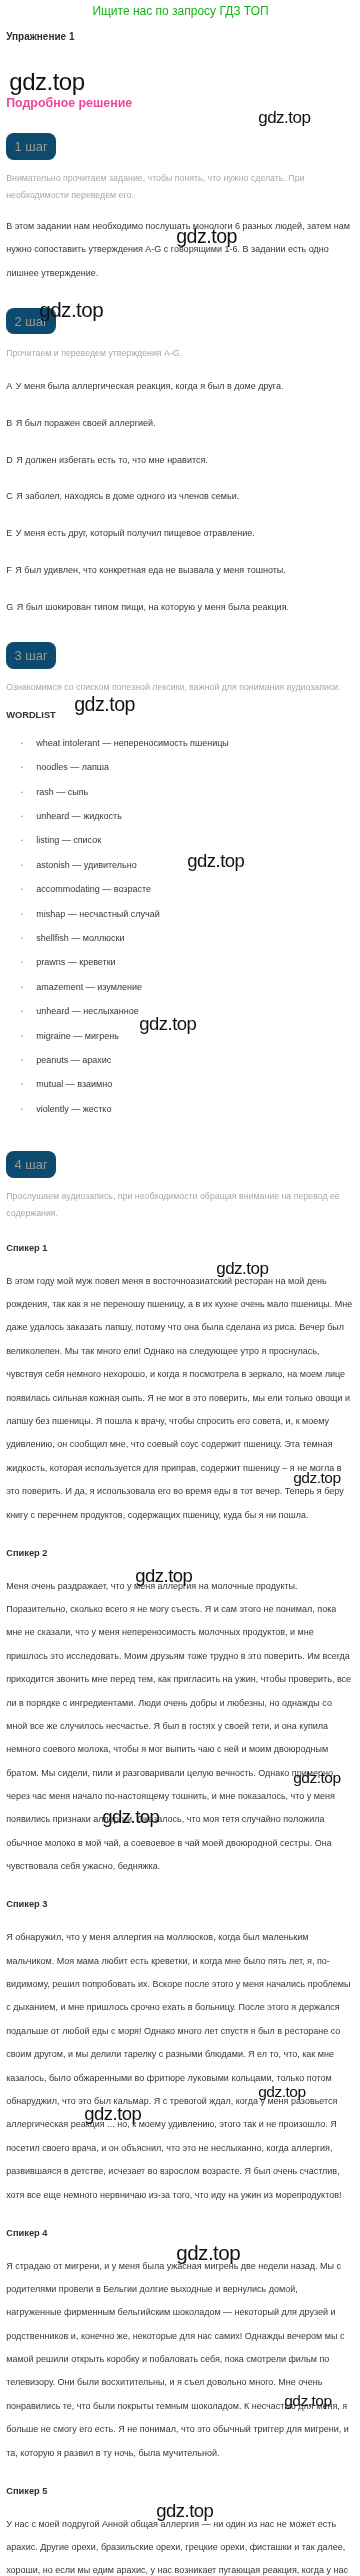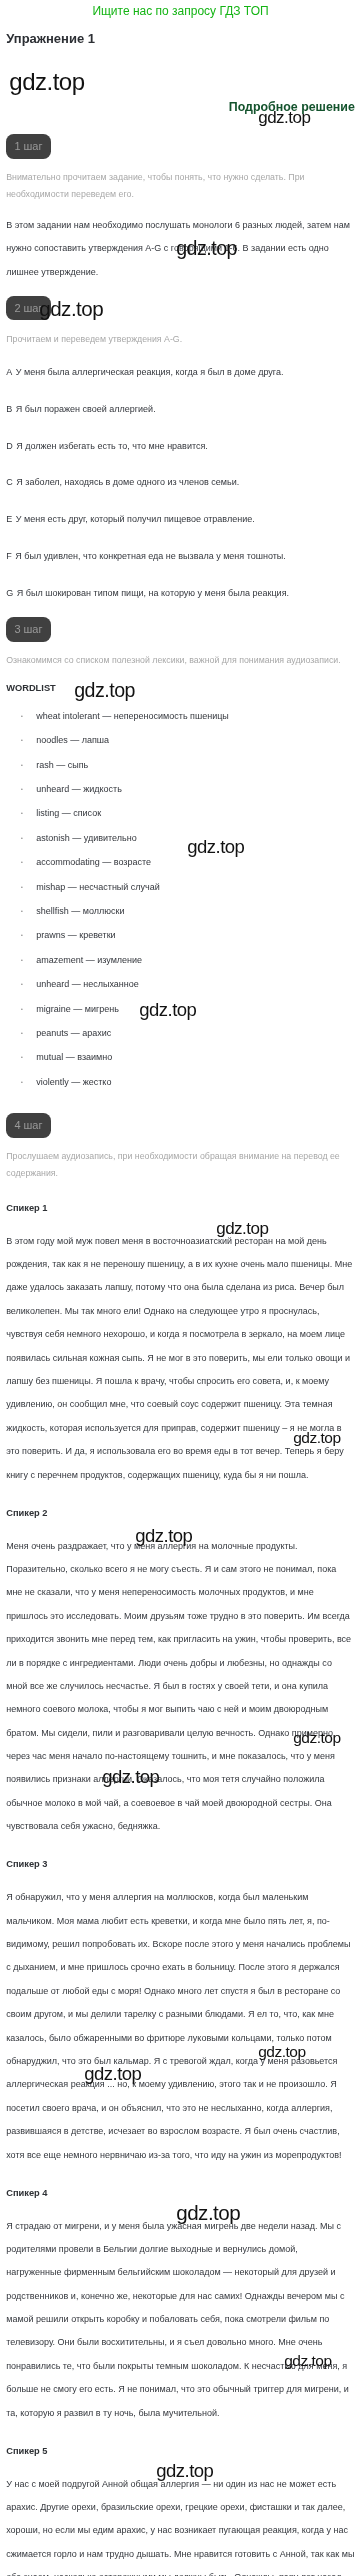--- a/index.html
+++ b/index.html
@@ -5,24 +5,24 @@
   * { box-sizing: border-box; }
   html, body { margin:0; padding:0; background:#ffffff; }
   body { width:361px; font-family:"Liberation Sans","DejaVu Sans",sans-serif; color:#34373d; }
   .page { position:relative; width:361px; padding:0 6.2px 5.2px; }
 
   .top-link { display:block; text-align:center; font-size:12px; color:#14b414; text-decoration:none; padding-top:4.1px; }
 
   .rel { position:relative; }
   .wm { position:absolute; color:#121212; white-space:nowrap; letter-spacing:-0.5px; z-index:6; pointer-events:none; line-height:1; }
 
-  h1.exercise-title { font-size:13px; font-weight:bold; color:#2c2f34; margin:13.4px 0 0; }
-  h2.solution-title { font-size:12.4px; font-weight:bold; color:#14532d; margin:54px 0 8px;text-align:right; }
+  h1.exercise-title { font-size:10px; font-weight:bold; color:#2c2f34; margin:13.4px 0 0; }
+  h2.solution-title { font-size:12.4px; font-weight:bold; color:#ec4899; margin:54px 0 0; }
 
-  .badge { display:inline-block; background:#404040; color:#9a9a9a; font-size:11px; line-height:1; padding:6.7px 8.2px; border-radius:7.7px; margin:12px 0 0; }
+  .badge { display:inline-block; background:#0c4a6e; color:#9a9a9a; font-size:13px; line-height:1; padding:6.7px 8.2px; border-radius:7.7px; margin:23px 0 0; }
   .note { color:#a8a8a8; font-size:8.8px; line-height:1.95; margin:10.3px 0 0; }
   .text { font-size:9px; line-height:2.6; color:#34373d; margin:10.3px 0 0; }
 
   p.statement { font-size:9px; line-height:2.6; margin:13.4px 0 0; }
   p.statement .letter { margin-right:3.6px; }
 
   .wordlist-title { font-size:9.3px; font-weight:bold; margin:14.4px 0 0; color:#2e3135; }
   ul.wordlist { list-style:none; margin:17.5px 0 0; padding:0 0 0 30px; }
   ul.wordlist li { position:relative; font-size:9px; margin:0 0 14.4px; color:#34373d; }
   ul.wordlist li::before { content:"•"; color:#9a9a9a; position:absolute; left:-15.5px; top:1px; font-size:6.2px; }

